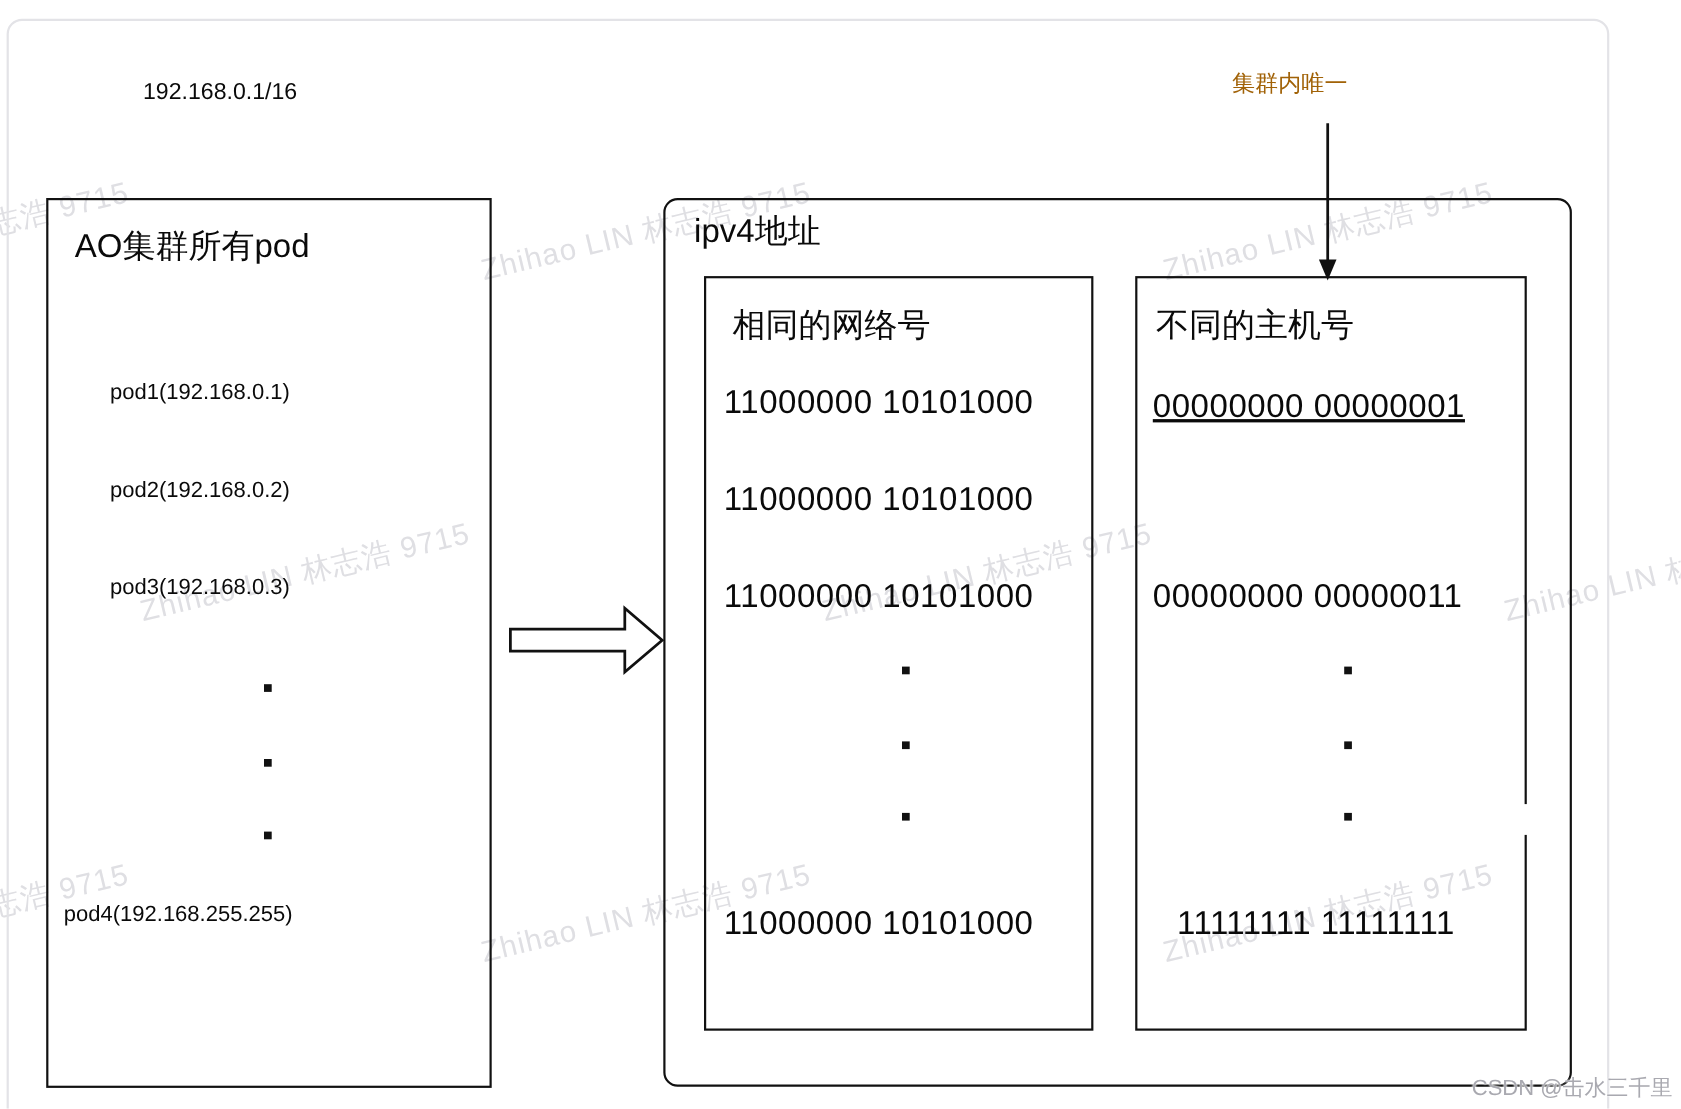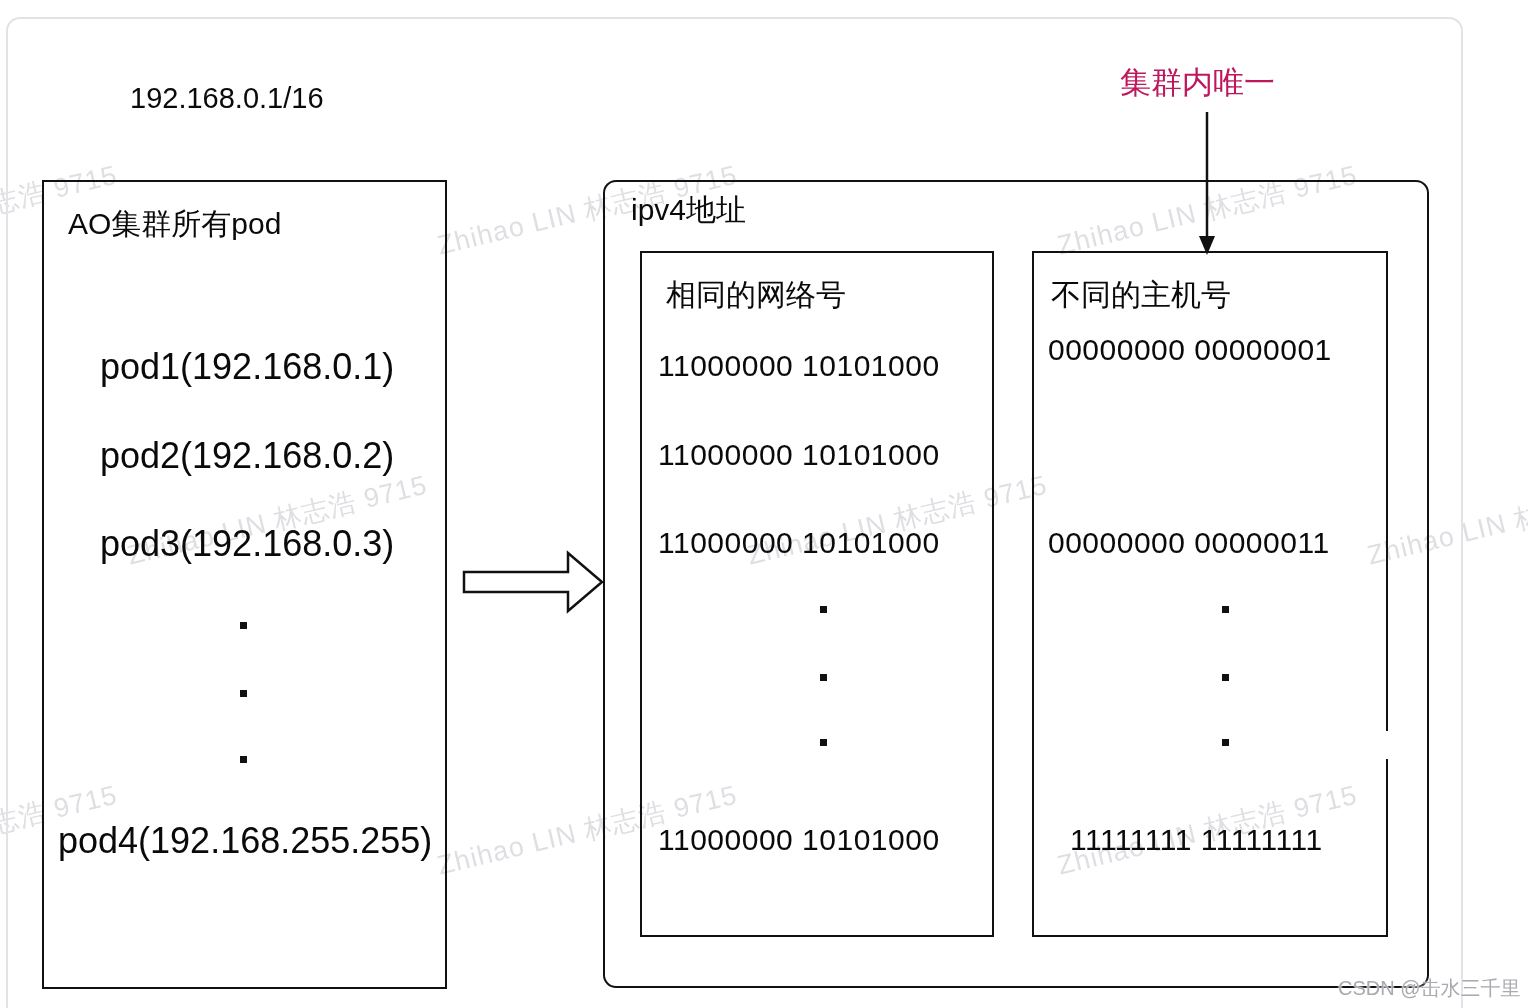--- a/index.html
+++ b/index.html
@@ -11,29 +11,29 @@
   .card{
     position:absolute;left:6px;top:17px;width:1453px;height:1075px;
     border:2px solid #e3e3e7;border-radius:14px;background:transparent;
   }
   .wm-layer{position:absolute;inset:0;pointer-events:none;}
   .wm{
     position:absolute;font-size:27px;color:#dfdfe3;white-space:nowrap;
     transform:rotate(-13.5deg);transform-origin:0 50%;letter-spacing:1px;
   }
   .label{position:absolute;white-space:nowrap;}
-  .cidr{left:130px;top:82px;font-size:29px;}
-  .red-note{left:1120px;top:62px;font-size:31px;color:#be185d;}
+  .cidr{left:130px;top:72px;font-size:21px;}
+  .red-note{left:1120px;top:62px;font-size:21px;color:#a16207;}
   .box{position:absolute;border:2.5px solid #111111;background:transparent;}
   .pods-box{left:42px;top:180px;width:401px;height:805px;}
   .ipv4-box{left:603px;top:180px;width:822px;height:804px;border-radius:13px;}
   .net-box{left:35px;top:69px;width:350px;height:682px;}
   .host-box{left:427px;top:69px;width:352px;height:682px;}
   .box-title{position:absolute;font-size:30px;white-space:nowrap;}
-  .item{position:absolute;font-size:36px;white-space:nowrap;}
+  .item{position:absolute;font-size:20px;white-space:nowrap;}
   .bin{position:absolute;font-size:30px;white-space:nowrap;letter-spacing:0.5px;}
   .dot{position:absolute;width:7px;height:7px;background:#111;}
   .arrow-svg{position:absolute;}
   .notch{position:absolute;background:#ffffff;}
   .credit{
     position:absolute;left:1338px;top:975px;font-size:20px;color:#a9a9b0;
     text-shadow:0 0 2px #fff,0 0 2px #fff;white-space:nowrap;
   }
 </style>
 </head>
@@ -88,21 +88,21 @@
       <div class="bin" style="left:16px;top:185px;">11000000 10101000</div>
       <div class="bin" style="left:16px;top:273px;">11000000 10101000</div>
       <div class="dot" style="left:178px;top:353px;"></div>
       <div class="dot" style="left:178px;top:421px;"></div>
       <div class="dot" style="left:178px;top:486px;"></div>
       <div class="bin" style="left:16px;top:570px;">11000000 10101000</div>
     </div>
 
     <div class="box host-box">
       <div class="box-title" style="left:17px;top:22px;">不同的主机号</div>
-      <div class="bin" style="left:14px;top:80px;">00000000 00000001</div>
+      <div class="bin" style="left:14px;top:100px;text-decoration:underline;">00000000 00000001</div>
       <div class="bin" style="left:14px;top:273px;">00000000 00000011</div>
       <div class="dot" style="left:188px;top:353px;"></div>
       <div class="dot" style="left:188px;top:421px;"></div>
       <div class="dot" style="left:188px;top:486px;"></div>
       <div class="bin" style="left:36px;top:570px;">11111111 11111111</div>
       <div class="notch" style="left:344px;top:478px;width:12px;height:28px;"></div>
     </div>
   </div>
 
   <div class="credit">CSDN @击水三千里</div>

